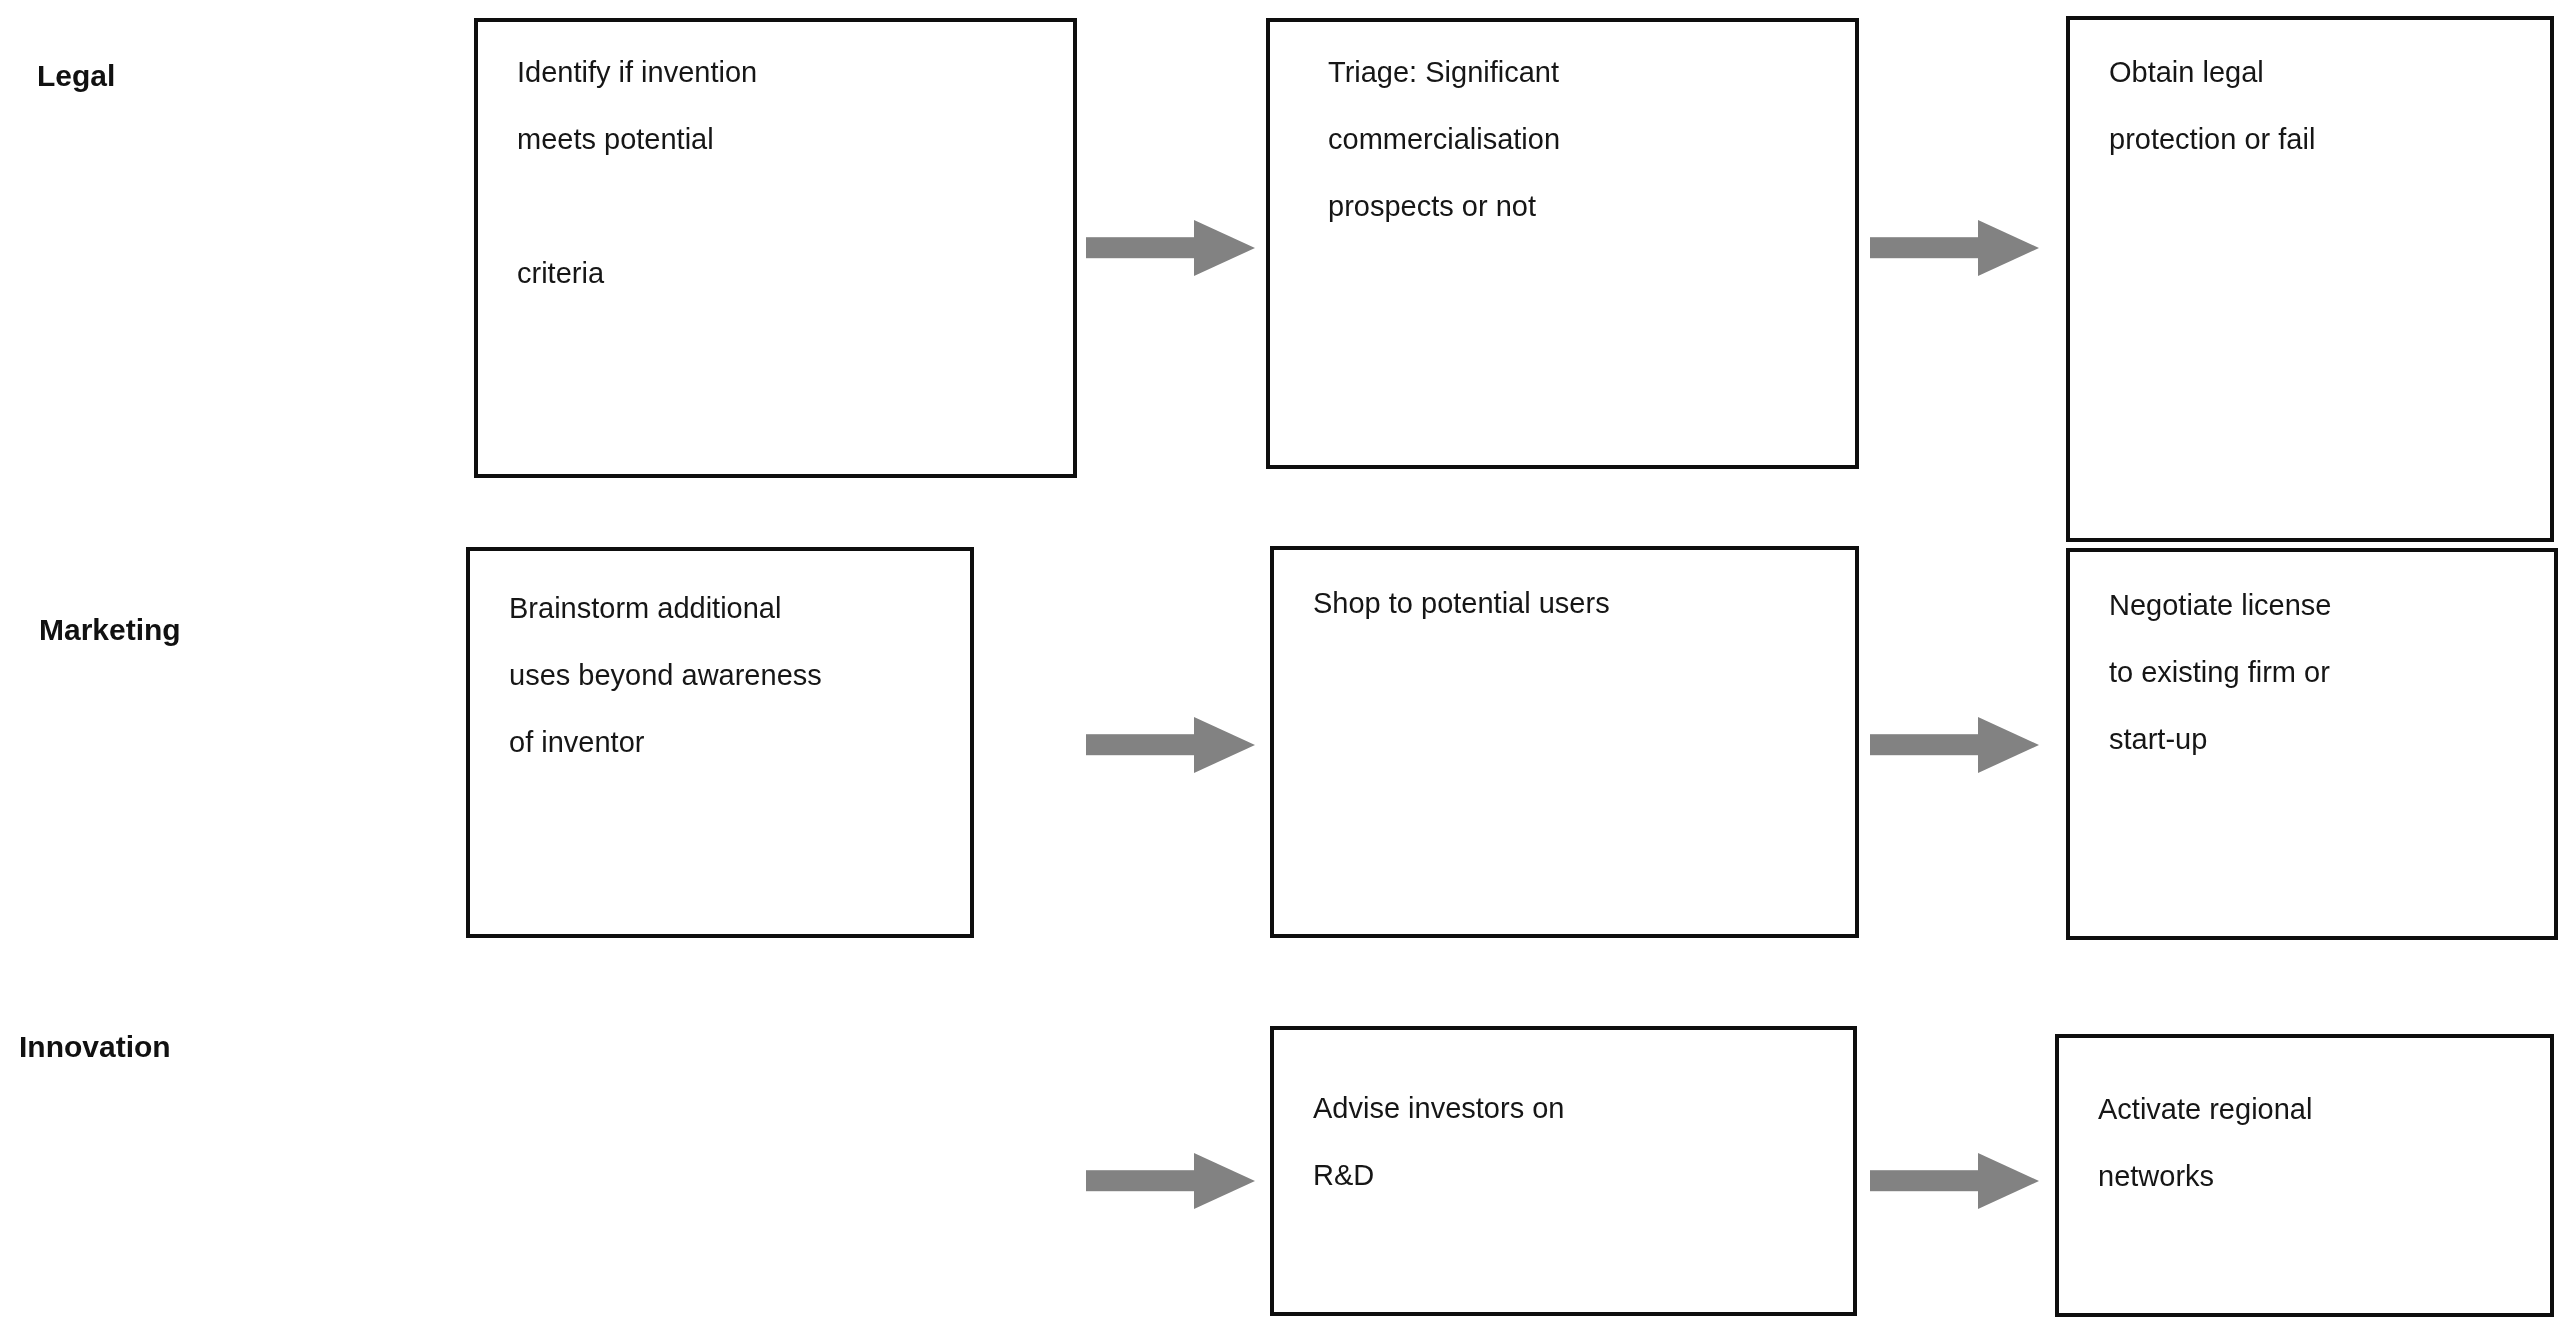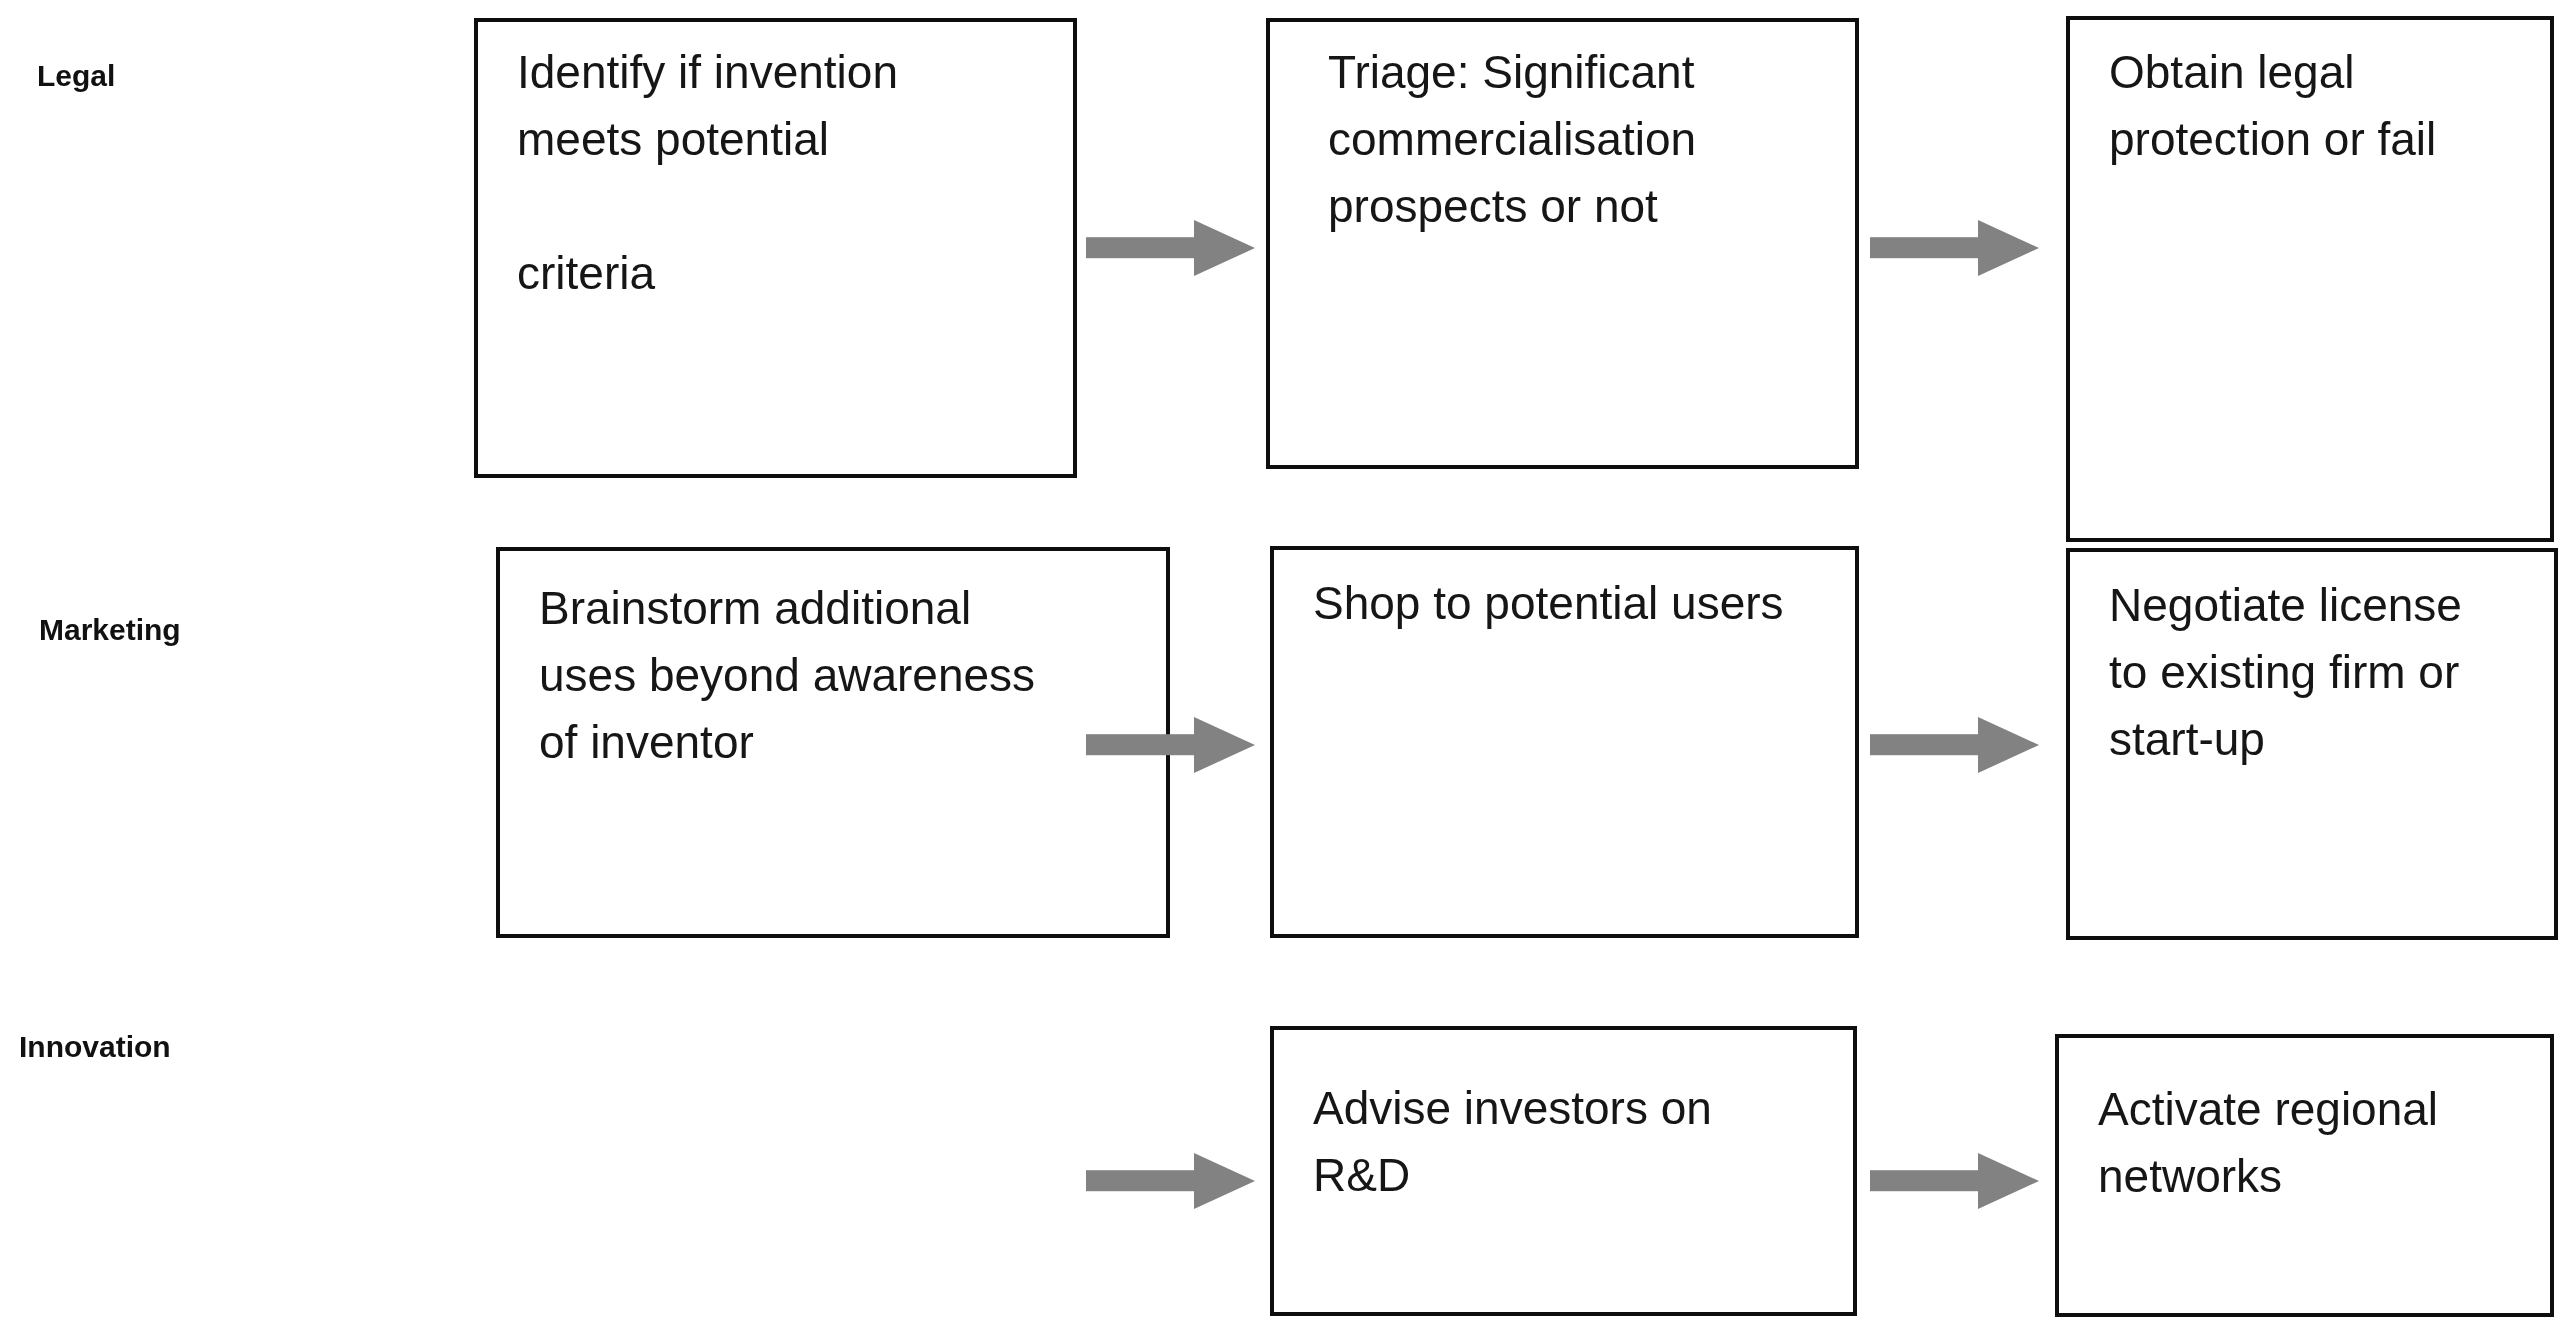--- a/index.html
+++ b/index.html
@@ -23,31 +23,31 @@
   #label-legal      { left: 37px;  top: 49px;   }
   #label-marketing  { left: 39px;  top: 603px;  }
   #label-innovation { left: 19px;  top: 1020px; }
 
   .box {
     position: absolute;
     box-sizing: border-box;
     border: 4.7px solid #0e0e0e;
     background: #ffffff;
     color: #161616;
-    font-size: 46px;
+    font-size: 29px;
     line-height: 67px;
     white-space: pre-line;
     padding-left: 39px;
     padding-right: 20px;
   }
   #box-r1c1 { left: 474px;  top: 17.6px;   width: 603px; height: 460px; padding-top: 17.6px; }
   #box-r1c2 { left: 1266px; top: 17.6px;   width: 593px; height: 451px; padding-top: 17.6px; padding-left: 58px; }
   #box-r1c3 { left: 2066px; top: 16px;   width: 488px; height: 526px; padding-top: 19px; }
 
-  #box-r2c1 { left: 496px;  top: 547px;  width: 674px; height: 391px; padding-top: 24px; }
+  #box-r2c1 { left: 466px;  top: 547px;  width: 508px; height: 391px; padding-top: 24px; }
   #box-r2c2 { left: 1270px; top: 546px;  width: 589px; height: 392px; padding-top: 20px; }
   #box-r2c3 { left: 2066px; top: 548px;  width: 492px; height: 392px; padding-top: 20px; }
 
   #box-r3c1 { left: 474px;  top: 1007px; width: 605px; height: 294px; padding-top: 15px; }
   #box-r3c2 { left: 1270px; top: 1026px; width: 587px; height: 290px; padding-top: 45px; }
   #box-r3c3 { left: 2055px; top: 1034px; width: 499px; height: 283px; padding-top: 38px; }
 
   .arrow {
     position: absolute;
     width: 169px;

